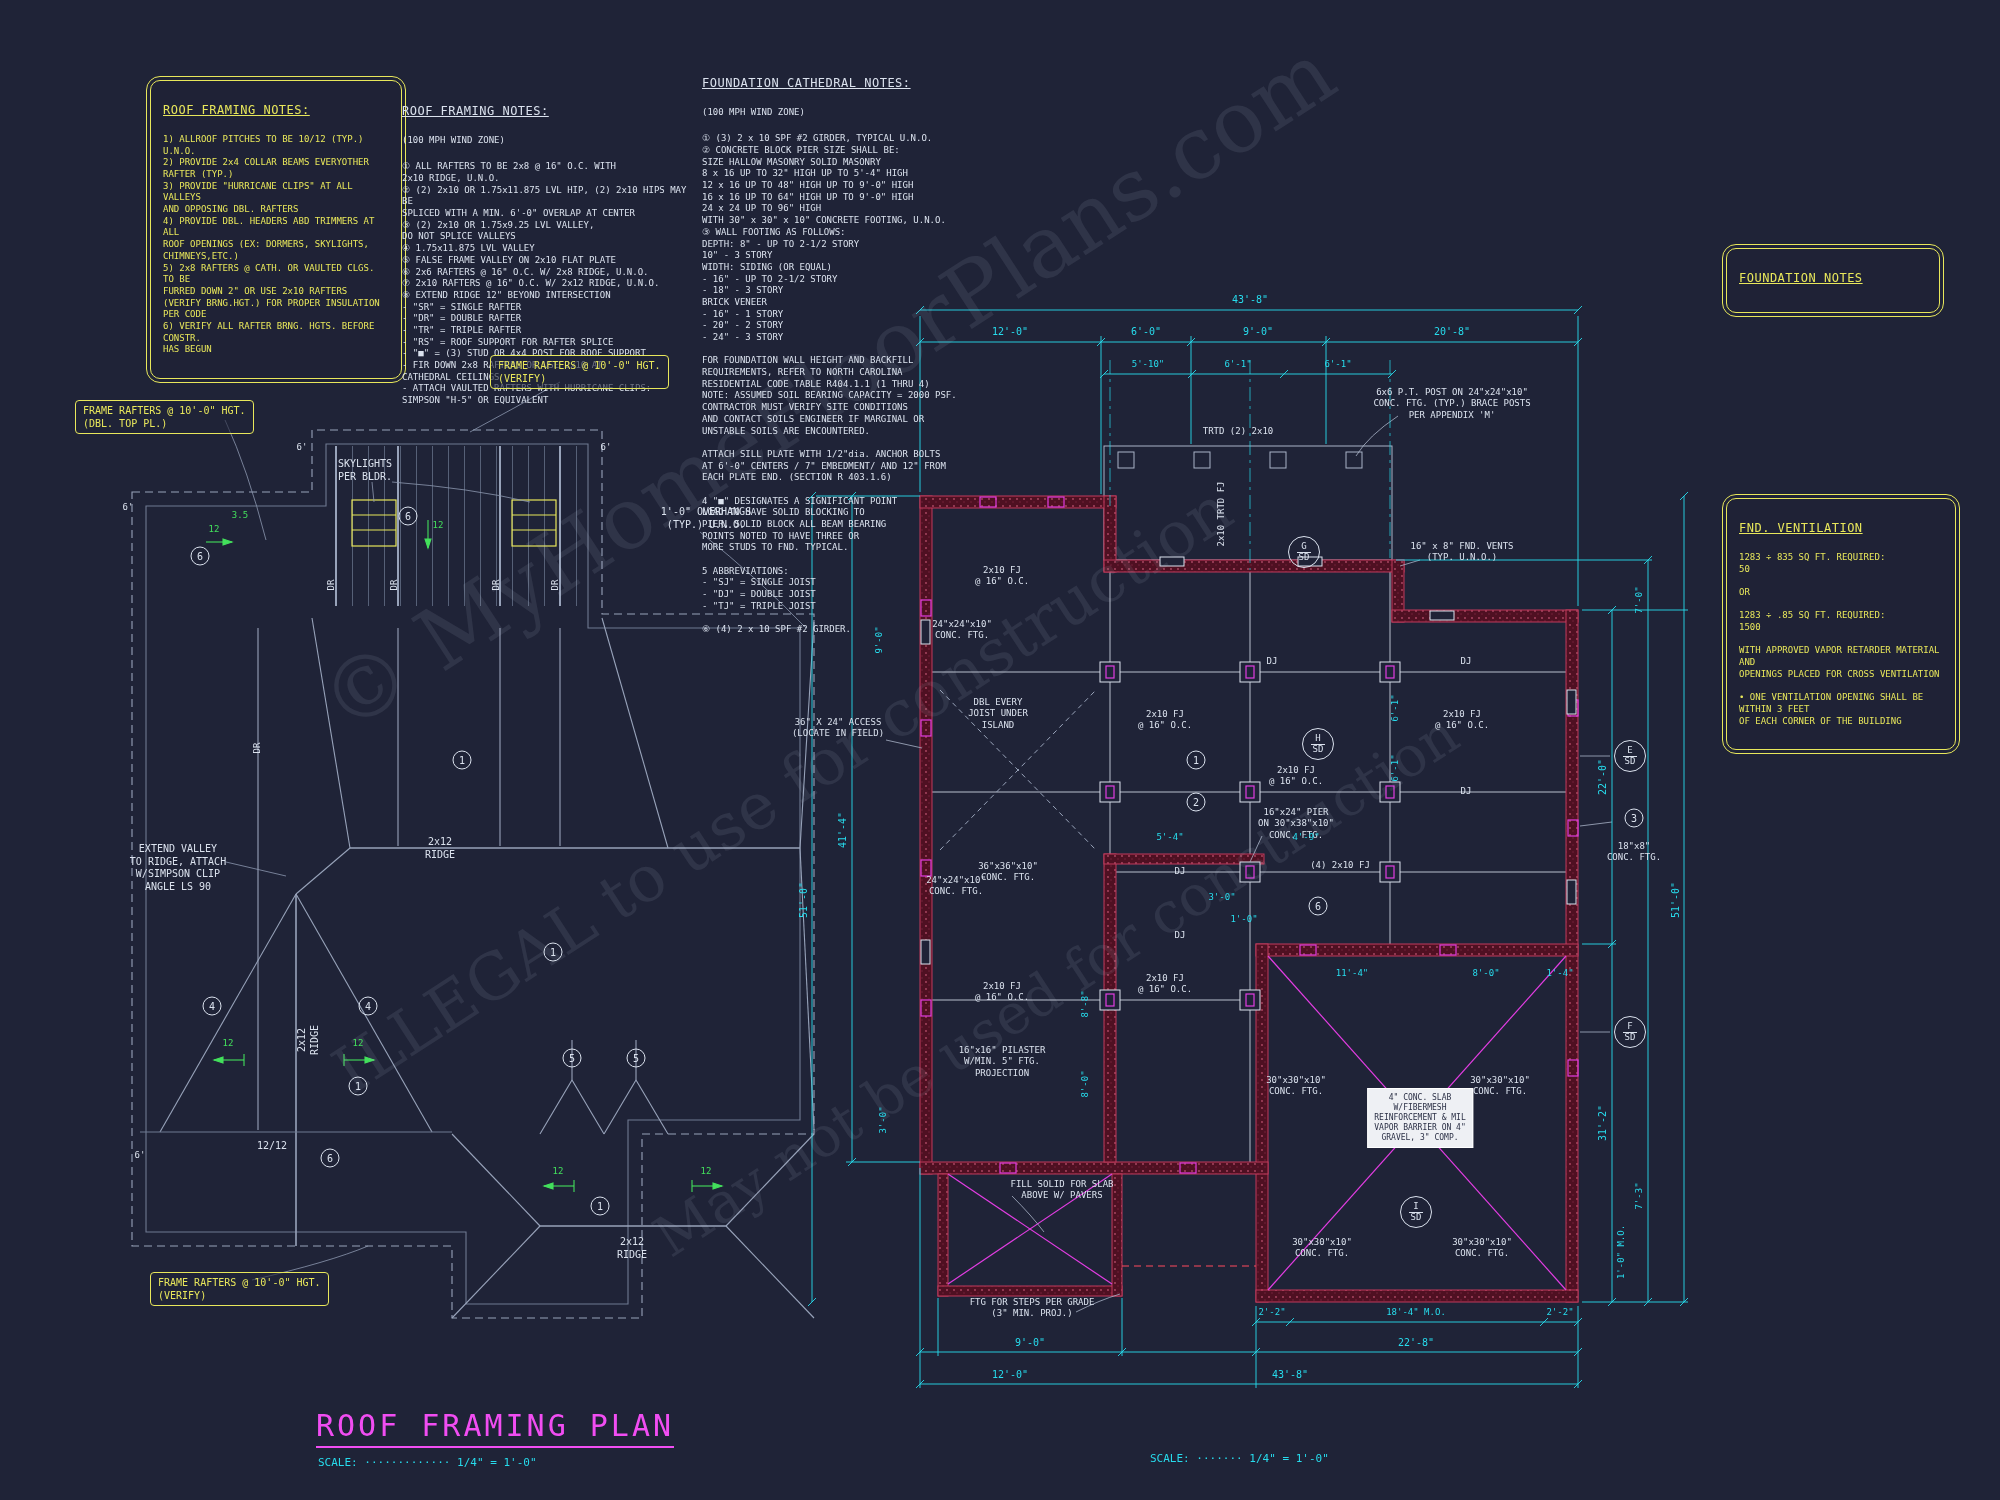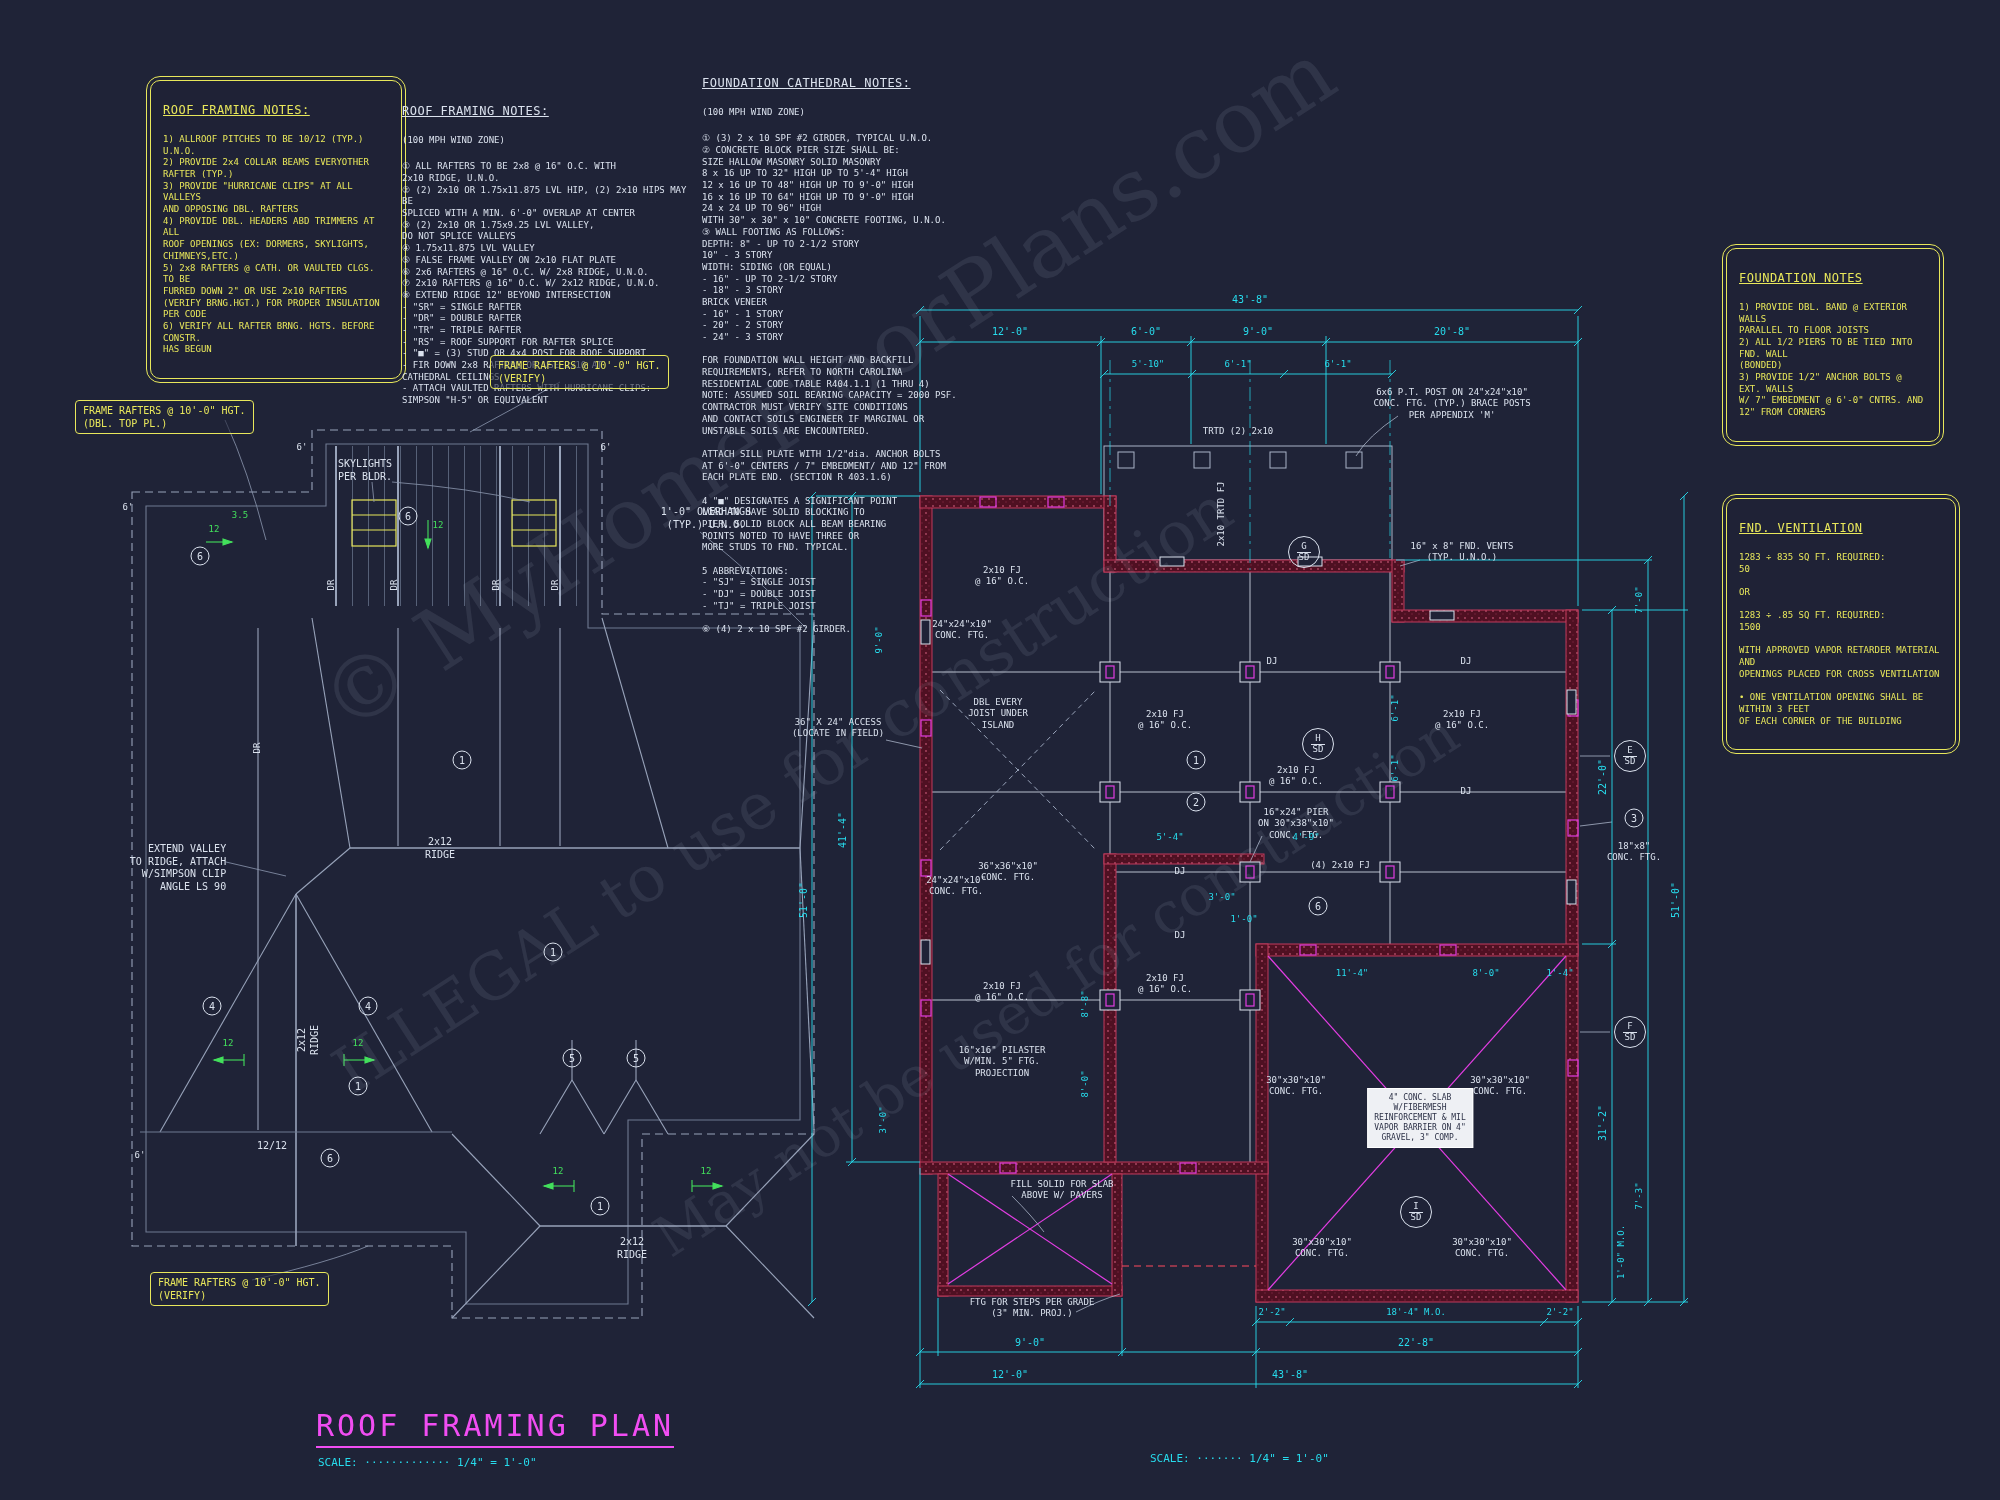--- a/index.html
+++ b/index.html
@@ -369,27 +369,20 @@
 5  ABBREVIATIONS:
     - "SJ" = SINGLE JOIST
     - "DJ" = DOUBLE JOIST
     - "TJ" = TRIPLE JOIST
 
 ⑥ (4) 2 x 10 SPF #2 GIRDER.</div>
 </div>
 
 <div class="panel yw dbl" style="left:1726px;top:248px;width:214px">
   <div class="ttl">FOUNDATION NOTES</div>
-  <div class="bd">1) PROVIDE DBL. BAND @ EXTERIOR WALLS
-    PARALLEL TO FLOOR JOISTS
-2) ALL 1/2 PIERS TO BE TIED INTO FND. WALL
-    (BONDED)
-3) PROVIDE 1/2" ANCHOR BOLTS @ EXT. WALLS
-    W/ 7" EMBEDMENT @ 6'-0" CNTRS. AND
-    12" FROM CORNERS</div>
 </div>
 
 <div class="panel yw dbl" style="left:1726px;top:498px;width:230px">
   <div class="ttl">FND. VENTILATION</div>
   <div class="bd">1283 ÷ 835 SQ FT. REQUIRED:
 50
 
         OR
 
 1283 ÷ .85 SQ FT. REQUIRED:
@@ -406,21 +399,21 @@
 (DBL. TOP PL.)</div>
 <div class="ybox" style="left:490px;top:355px">FRAME RAFTERS @ 10'-0" HGT.
 (VERIFY)</div>
 <div class="ybox" style="left:150px;top:1272px">FRAME RAFTERS @ 10'-0" HGT.
 (VERIFY)</div>
 
 <div class="lbl" style="left:365px;top:470px">SKYLIGHTS
 PER BLDR.</div>
 <div class="lbl" style="left:706px;top:518px">1'-0" OVERHANGS
 (TYP.) U.N.O.</div>
-<div class="lbl" style="left:178px;top:868px;text-align:right">EXTEND VALLEY
+<div class="lbl" style="left:178px;top:868px;text-align:center">EXTEND VALLEY
 TO RIDGE, ATTACH
 W/SIMPSON CLIP
 ANGLE LS 90</div>
 <div class="lbl" style="left:440px;top:848px">2x12
 RIDGE</div>
 <div class="lbl rot" style="left:308px;top:1040px">2x12
 RIDGE</div>
 <div class="lbl" style="left:632px;top:1248px">2x12
 RIDGE</div>
 <div class="lbl" style="left:272px;top:1146px">12/12</div>

